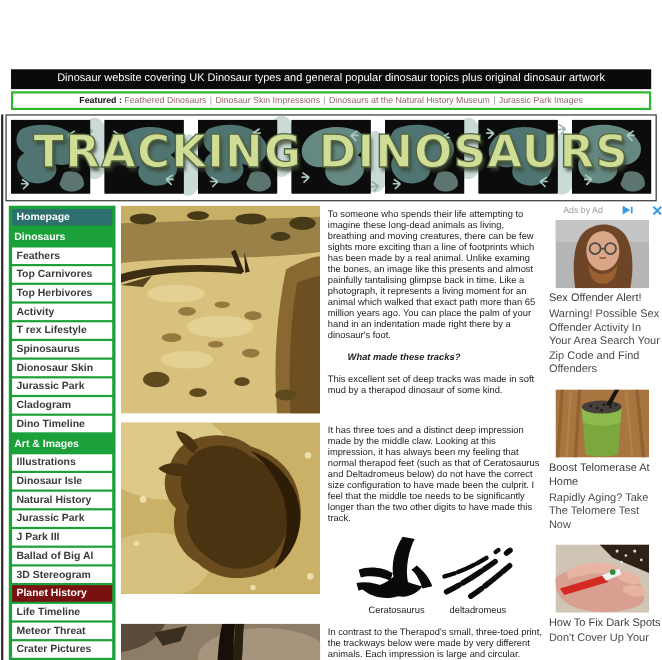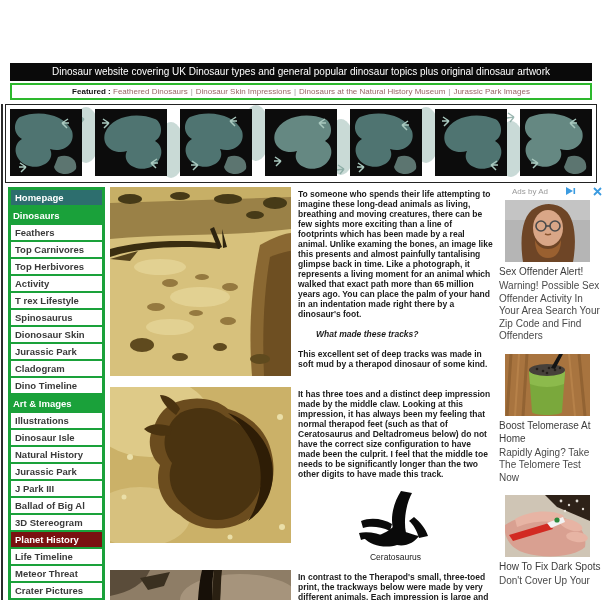--- a/index.html
+++ b/index.html
@@ -35,21 +35,21 @@
   .side-teal{background:#2d6e6e;color:#fff;}
   .side-head{color:#fff;padding:3px 2px 2px 2px;}
   .side-maroon{background:#7a1111;color:#fff;}
 
   
   .content{position:absolute;left:110px;top:187px;width:383px;}
   .row{display:flex;margin-bottom:8px;}
   .photo-col{width:181px;margin-right:7px;flex:none;}
   .photo-col svg{display:block;}
   .text-col{width:195px;font-size:8.5px;line-height:10px;color:#1c1c1c;padding-top:2px;}
-  .text-col p{margin:0 0 10px 0;font-weight:bold;}
+  .text-col p{margin:0 0 10px 0;}
   .qhead{font-weight:bold;font-style:italic;margin:0;padding-left:18px;}
   .prints{display:flex;justify-content:center;align-items:flex-end;margin-top:4px;}
   .print-fig{text-align:center;}
   .print-label{font-size:8.5px;color:#222;margin-top:1px;}
 
   
   .ads{position:absolute;left:497px;top:185px;width:105px;}
   .ads-header{display:flex;justify-content:flex-end;align-items:center;gap:17px;
               font-size:8px;color:#9a9a9a;height:12px;margin-bottom:3px;}
   .ad{margin-bottom:11px;cursor:pointer;}
@@ -141,20 +141,21 @@
       <svg class="tile" viewBox="0 0 72 67">
           <rect width="72" height="67" fill="#0c0c0c"></rect>
           <path d="M10,8 C30,0 55,6 62,22 C66,36 52,44 40,40 C46,52 30,62 16,56 C4,50 2,36 12,30 C2,24 4,12 10,8 Z" fill="#6f968f" opacity="0.9"></path>
           <path d="M48,48 C58,44 68,50 66,60 C60,68 46,66 44,58 Z" fill="#7fa39b" opacity="0.7"></path>
           <g stroke="#a9c9bf" stroke-width="1.5" fill="none">
             <path d="M50,14 l6,-4 M50,14 l7,0 M50,14 l5,5"></path>
             <path d="M18,54 l-6,-4 M18,54 l-7,0 M18,54 l-5,5"></path>
           </g>
         </svg>
     </div>
+    <div class="banner-text">TRACKING DINOSAURS</div>
   </div>
 
   <div class="left-rule"></div>
 
   <div class="sidebar">
     <div class="side-item side-teal">Homepage</div>
     <div class="side-item side-head">Dinosaurs</div>
     <div class="side-item side-btn">Feathers</div>
     <div class="side-item side-btn">Top Carnivores</div>
     <div class="side-item side-btn">Top Herbivores</div>
@@ -256,20 +257,30 @@
               <g fill="#0a0a0a">
                 <path d="M44,2 C37,13 33,27 36,40 L49,44 C46,30 50,13 55,4 Z"></path>
                 <path d="M36,38 C28,45 17,49 7,49 C13,56 28,60 40,56 C49,58 58,53 62,47 C53,45 46,42 36,38 Z"></path>
                 <path d="M4,32 C14,28 27,30 35,35 L33,42 C23,37 12,37 6,39 Z"></path>
                 <path d="M2,44 C10,42 21,44 29,48 L27,53 C17,49 8,49 4,51 Z"></path>
                 <path d="M57,28 C63,33 69,40 71,47 L62,49 C60,42 56,35 52,32 Z"></path>
               </g>
             </svg>
             <div class="print-label">Ceratosaurus</div>
           </div>
+          <div class="print-fig">
+            <svg width="70" height="52" viewBox="0 0 70 52">
+              <g stroke="#0a0a0a" fill="none" stroke-linecap="round">
+                <path d="M6,44 C22,36 44,22 64,6" stroke-width="5" stroke-dasharray="13 4 20 3 12"></path>
+                <path d="M4,30 C20,26 38,17 56,4" stroke-width="4" stroke-dasharray="10 3 16 3 10"></path>
+                <path d="M28,48 C40,40 52,30 66,18" stroke-width="5" stroke-dasharray="12 4 18 3 8"></path>
+              </g>
+            </svg>
+            <div class="print-label">deltadromeus</div>
+          </div>
         </div>
       </div>
     </div>
 
     <div class="row">
       <div class="photo-col">
         <svg width="181" height="120" viewBox="0 0 181 120">
           <rect width="181" height="120" fill="#8e7d66"></rect>
           <ellipse cx="130" cy="30" rx="60" ry="26" fill="#a8977e" opacity="0.9"></ellipse>
           <ellipse cx="40" cy="80" rx="50" ry="30" fill="#9c8a72" opacity="0.9"></ellipse>

